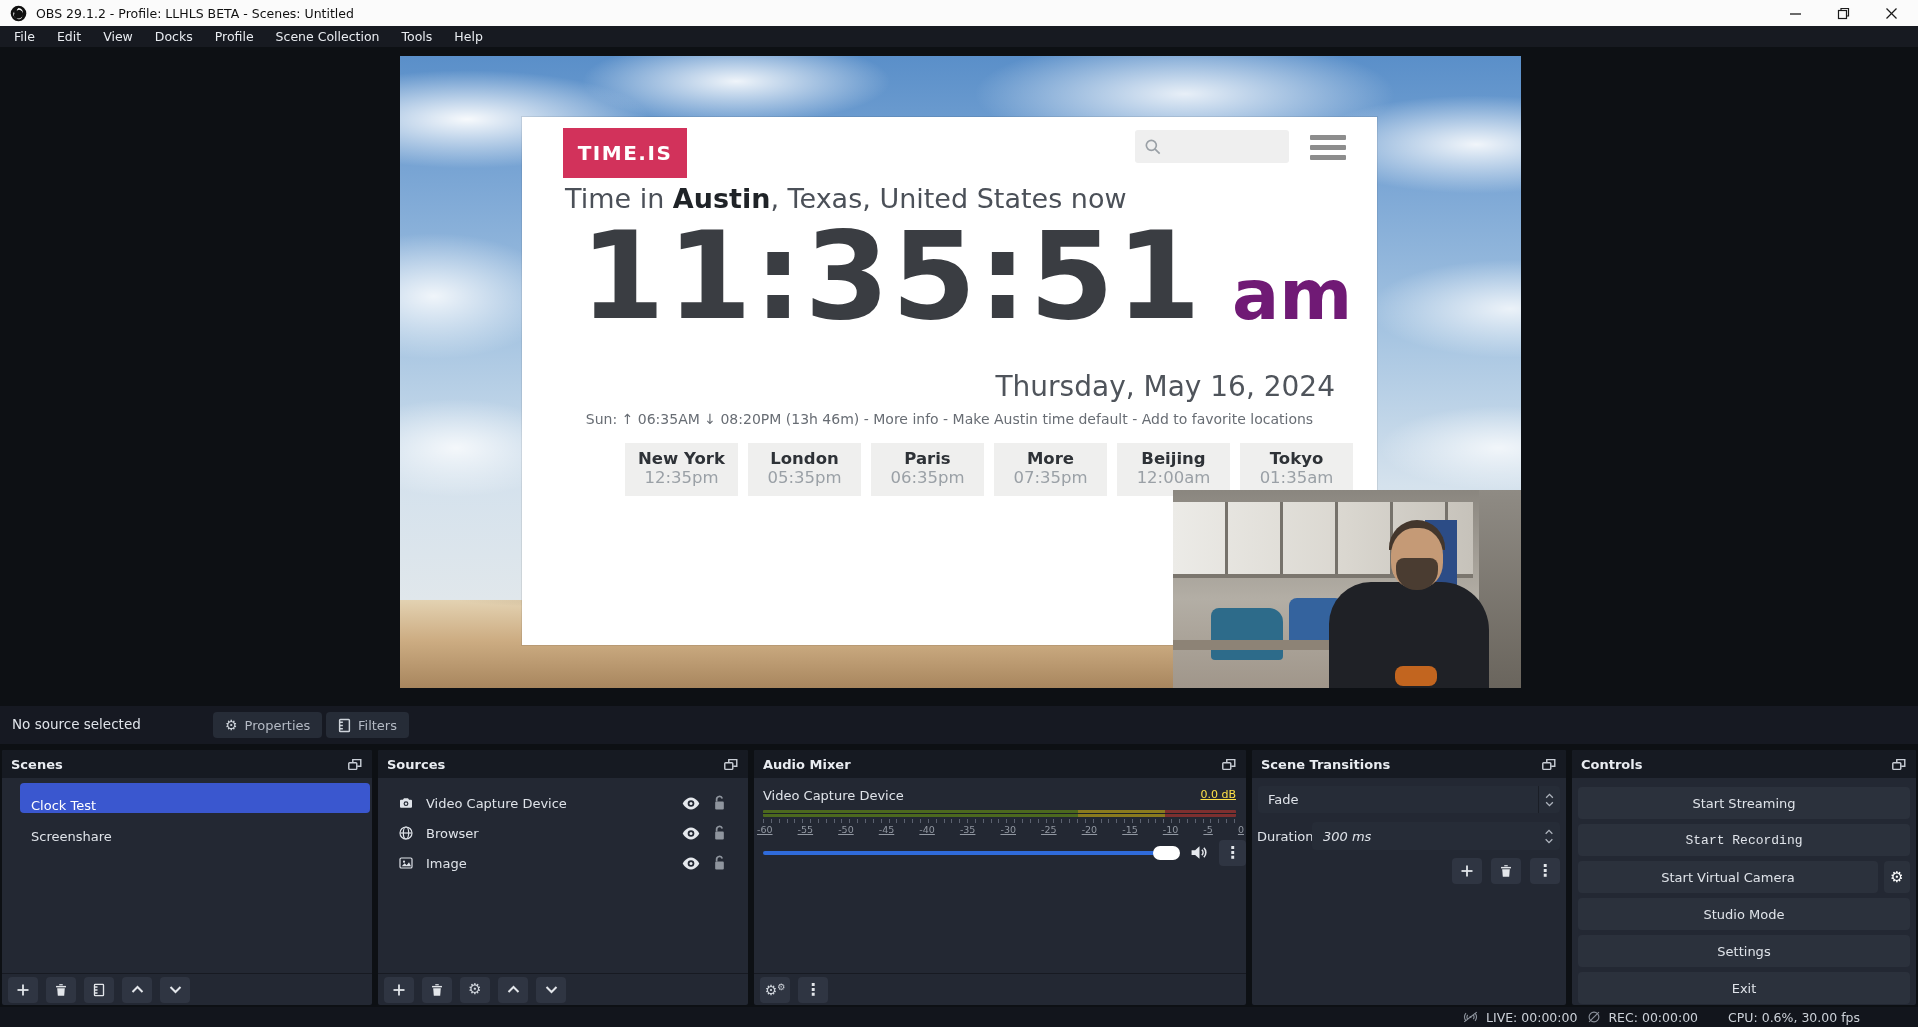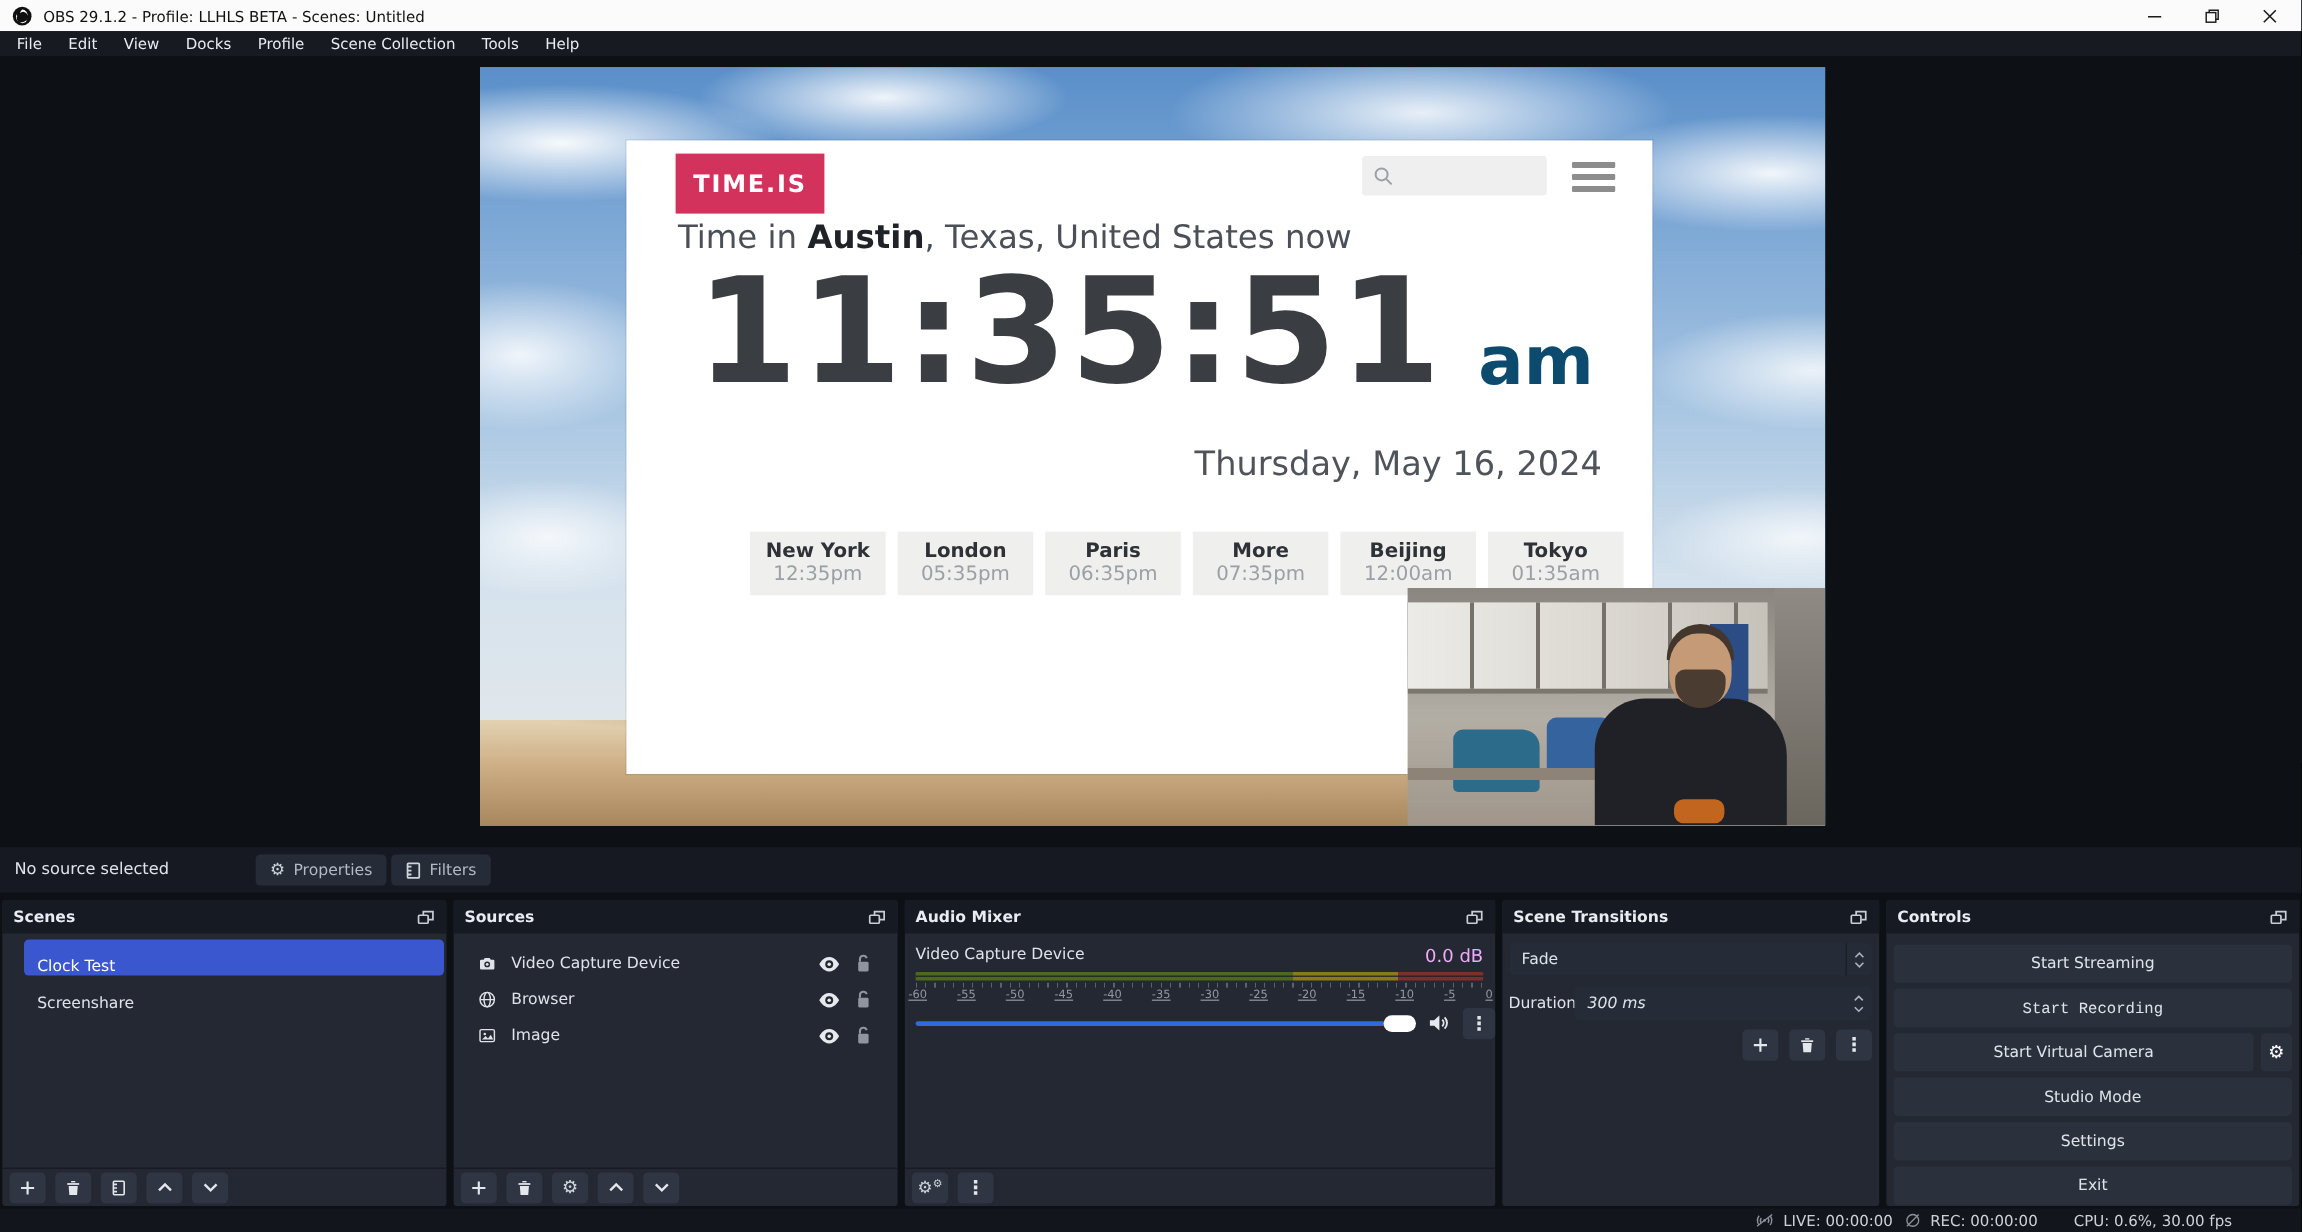--- a/index.html
+++ b/index.html
@@ -36,21 +36,21 @@
   
   .webpage{position:absolute;left:122px;top:61px;width:855px;height:528px;background:#ffffff;box-shadow:0 0 0 1px rgba(0,0,0,.08);padding-left:32px;}
   .ti-logo{position:absolute;left:41px;top:11px;width:124px;height:50px;background:#d2325b;color:#fff;font-weight:bold;font-size:20px;letter-spacing:1.5px;display:flex;align-items:center;justify-content:center;}
   .ti-search{position:absolute;left:613px;top:13px;width:154px;height:33px;background:#efefef;border-radius:3px;display:flex;align-items:center;padding-left:8px;}
   .ti-burger{position:absolute;left:788px;top:18px;width:36px;display:flex;flex-direction:column;gap:5px;}
   .ti-burger div{height:5px;background:#8d8d8d;border-radius:1px;}
   .ti-heading{position:absolute;left:43px;top:66px;font-size:27px;color:#4b5058;white-space:nowrap;}
   .ti-heading .city{font-weight:bold;color:#1f2327;}
   .ti-clockrow{position:absolute;left:58px;top:98px;display:flex;align-items:flex-end;gap:21px;}
   .ti-clock{font-size:122px;font-weight:bold;color:#3a3d42;line-height:1;letter-spacing:2px;}
-  .ti-ampm{font-size:56px;font-weight:bold;color:#0c4a6e;line-height:1;margin-left:8px;margin-bottom:7px;}
+  .ti-ampm{font-size:70px;font-weight:bold;color:#701a75;line-height:1;margin-left:8px;margin-bottom:7px;}
   .ti-date{position:absolute;right:42px;top:253px;font-size:28px;color:#4f545b;}
   .ti-sun{position:absolute;left:0;right:0;top:294px;text-align:center;font-size:14px;color:#686d74;white-space:nowrap;}
   .ti-cities{position:absolute;left:103px;top:326px;display:flex;gap:10px;}
   .ti-city{width:113px;height:53px;background:#efefee;text-align:center;padding-top:6px;}
   .ti-city .n{font-size:16.5px;font-weight:bold;color:#2e3237;}
   .ti-city .t{font-size:16.5px;color:#9aa0a6;}
   
   .webcam{position:absolute;left:773px;top:434px;width:348px;height:198px;overflow:hidden;background:linear-gradient(180deg,#8a867f 0%,#b3aea5 55%,#a0968a 100%);}
   .wc-windows{position:absolute;left:0;top:12px;width:300px;height:76px;background:linear-gradient(90deg,#ecebe7 0%,#dbd8d1 55%,#c6c2ba 100%);border-bottom:4px solid #7b766e;}
   .wc-windows::after{content:'';position:absolute;inset:0;background:repeating-linear-gradient(90deg,transparent 0 52px,#76726b 52px 55px);}
@@ -85,21 +85,21 @@
   .scene-item{position:absolute;left:18px;right:2px;height:30px;display:flex;align-items:flex-end;padding-left:11px;font-size:13px;color:#dfe3e9;border-radius:4px;}
   .scene-item.selected{background:#3a57cf;color:#fff;}
   .source-row{position:absolute;left:0;right:0;height:30px;display:flex;align-items:center;font-size:13px;color:#dfe3e9;padding-left:20px;}
   .source-row .s-label{margin-left:12px;}
   .row-icons{margin-left:auto;display:flex;align-items:center;gap:13px;padding-right:22px;}
   .dock-toolbar{position:absolute;left:0;right:0;bottom:0;height:32px;border-top:1px solid #171a22;display:flex;align-items:center;gap:8px;padding-left:6px;}
   .tool-btn{width:30px;height:26px;background:#2f3542;border-radius:4px;display:flex;align-items:center;justify-content:center;color:#e3e6ea;}
   .kebab{font-size:16px;font-weight:bold;line-height:1;color:#e3e6ea;}
   
   .mx-name{position:absolute;left:9px;top:38px;font-size:13px;color:#dfe3e9;}
-  .mx-level{position:absolute;right:10px;top:38px;font-size:15px;color:#f0abfc;}
+  .mx-level{position:absolute;right:10px;top:38px;font-size:11px;color:#fde047;text-decoration:underline;}
   .meter{position:absolute;left:9px;right:10px;top:60px;height:7px;border-radius:1px;
     background:linear-gradient(90deg,#4c681e 0%,#4c681e 66.5%,#8a7a1e 66.5%,#8a7a1e 85%,#7c2f2f 85%,#7c2f2f 100%);}
   .meter::after{content:'';position:absolute;left:0;right:0;top:3px;height:1px;background:#1b2027;}
   .meter-ticks{position:absolute;left:9px;right:10px;top:69px;height:4px;
     background:repeating-linear-gradient(90deg,#5c6270 0,#5c6270 1px,transparent 1px,transparent 7.85px);}
   .meter-labels{position:absolute;left:3px;right:2px;top:74px;display:flex;justify-content:space-between;font-size:9.5px;color:#9298a2;text-decoration:underline;}
   .vol-row{position:absolute;left:9px;right:8px;top:90px;height:26px;}
   .vol-track{position:absolute;left:0;top:11px;width:406px;height:4px;background:#2f6bdb;border-radius:2px;}
   .vol-handle{position:absolute;left:390px;top:6px;width:27px;height:14px;background:#fff;border-radius:7px;}
   .vol-speaker{position:absolute;left:427px;top:4px;color:#e6e9ee;display:flex;}
@@ -185,20 +185,21 @@
             <div></div>
             <div></div>
             <div></div>
           </div>
         <div class="ti-heading"><span>Time in </span><span class="city">Austin</span><span>, Texas, United States now</span></div>
         <div class="ti-clockrow">
           <span class="ti-clock">11:35:51</span>
           <span class="ti-ampm">am</span>
         </div>
         <div class="ti-date">Thursday, May 16, 2024</div>
+        <div class="ti-sun"><span>Sun: ↑ 06:35AM ↓ 08:20PM (13h 46m) - </span><span>More info</span><span> - </span><span>Make Austin time default</span><span> - </span><span>Add to favorite locations</span></div>
         <div class="ti-cities">
           <div class="ti-city">
               <div class="n">New York</div>
               <div class="t">12:35pm</div>
             </div>
           <div class="ti-city">
               <div class="n">London</div>
               <div class="t">05:35pm</div>
             </div>
           <div class="ti-city">

